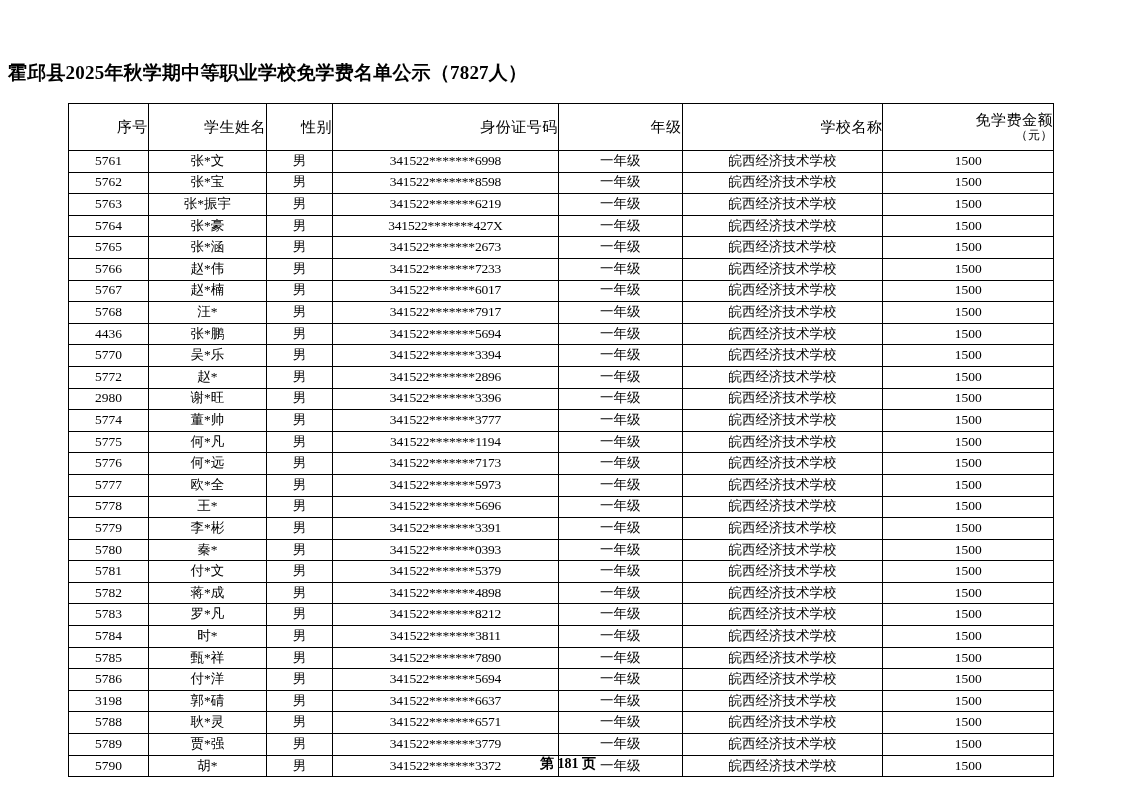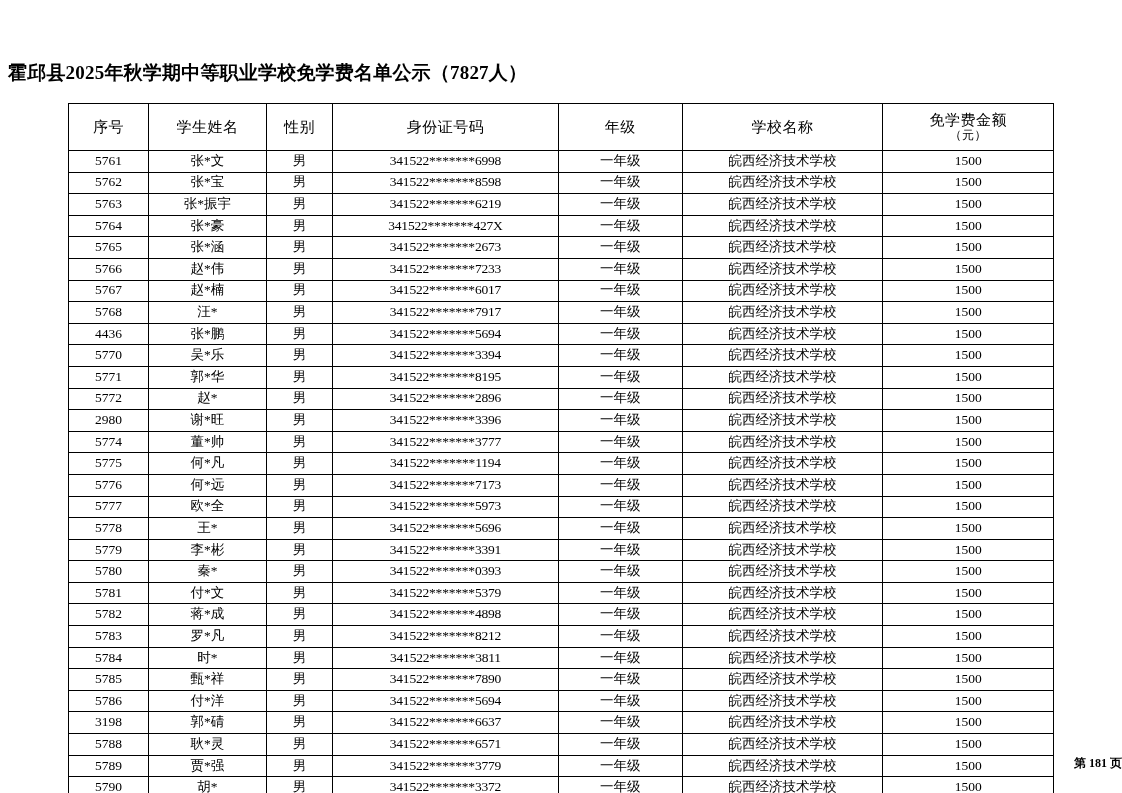--- a/index.html
+++ b/index.html
@@ -48,20 +48,21 @@
     padding: 0;
     text-align: center;
     vertical-align: middle;
     line-height: 1.1;
     font-weight: normal;
   }
   table.roster thead th {
     height: 46px;
     font-size: 15px;
     letter-spacing: 0.5px;
+    text-align: right;
   }
   table.roster tbody td {
     height: 20.6px;
     font-size: 13.5px;
   }
   .col-idx   { width: 58px; }
   .col-name  { width: 86px; }
   .col-sex   { width: 48px; }
   .col-id    { width: 164px; }
   .col-grade { width: 90px; }
@@ -76,22 +77,22 @@
     font-size: 12px;
   }
   td.cell-id {
     letter-spacing: -0.2px;
   }
   .page-footer {
     position: absolute;
     top: 755px;
     left: 0;
     width: 1122px;
-    text-align: right;
-    font-size: 12px;
+    text-align: center;
+    font-size: 14px;
     font-weight: bold;
   }
   .page-footer .pf-inner {
     display: inline-block;
     padding-left: 14px;
   }
 </style>
 </head>
 <body>
 
@@ -209,29 +210,20 @@
           <tr>
             <td>5770</td>
             <td>吴*乐</td>
             <td>男</td>
             <td class="cell-id">341522*******3394</td>
             <td>一年级</td>
             <td>皖西经济技术学校</td>
             <td>1500</td>
           </tr>
           <tr>
-            <td>5771</td>
-            <td>郭*华</td>
-            <td>男</td>
-            <td class="cell-id">341522*******8195</td>
-            <td>一年级</td>
-            <td>皖西经济技术学校</td>
-            <td>1500</td>
-          </tr>
-          <tr>
             <td>5772</td>
             <td>赵*</td>
             <td>男</td>
             <td class="cell-id">341522*******2896</td>
             <td>一年级</td>
             <td>皖西经济技术学校</td>
             <td>1500</td>
           </tr>
           <tr>
             <td>2980</td>

